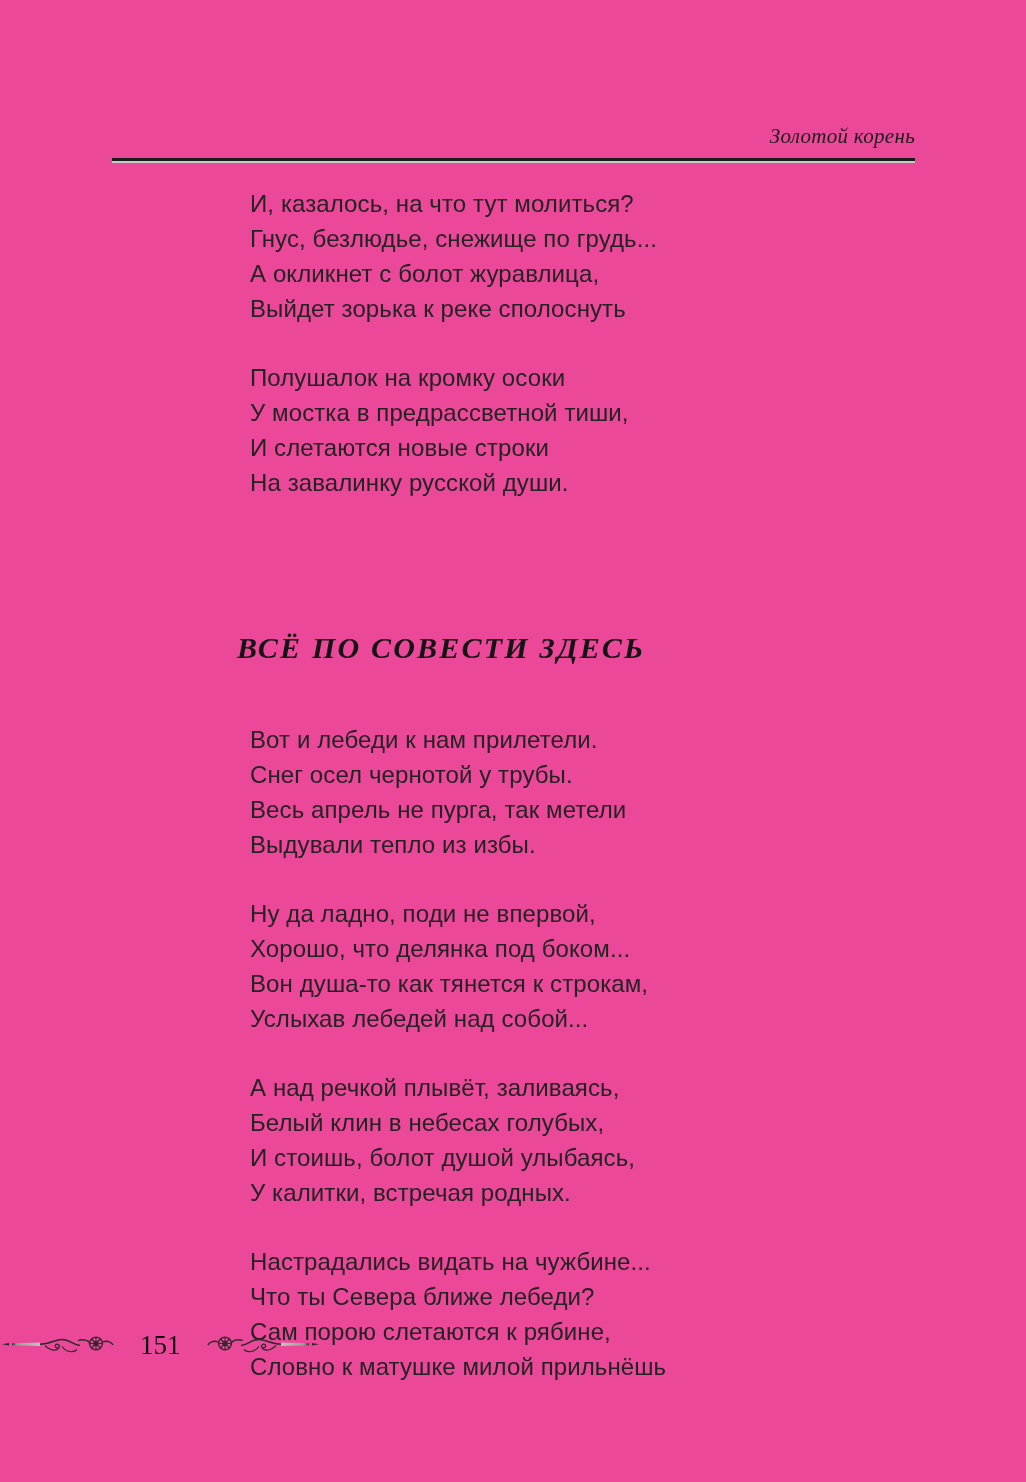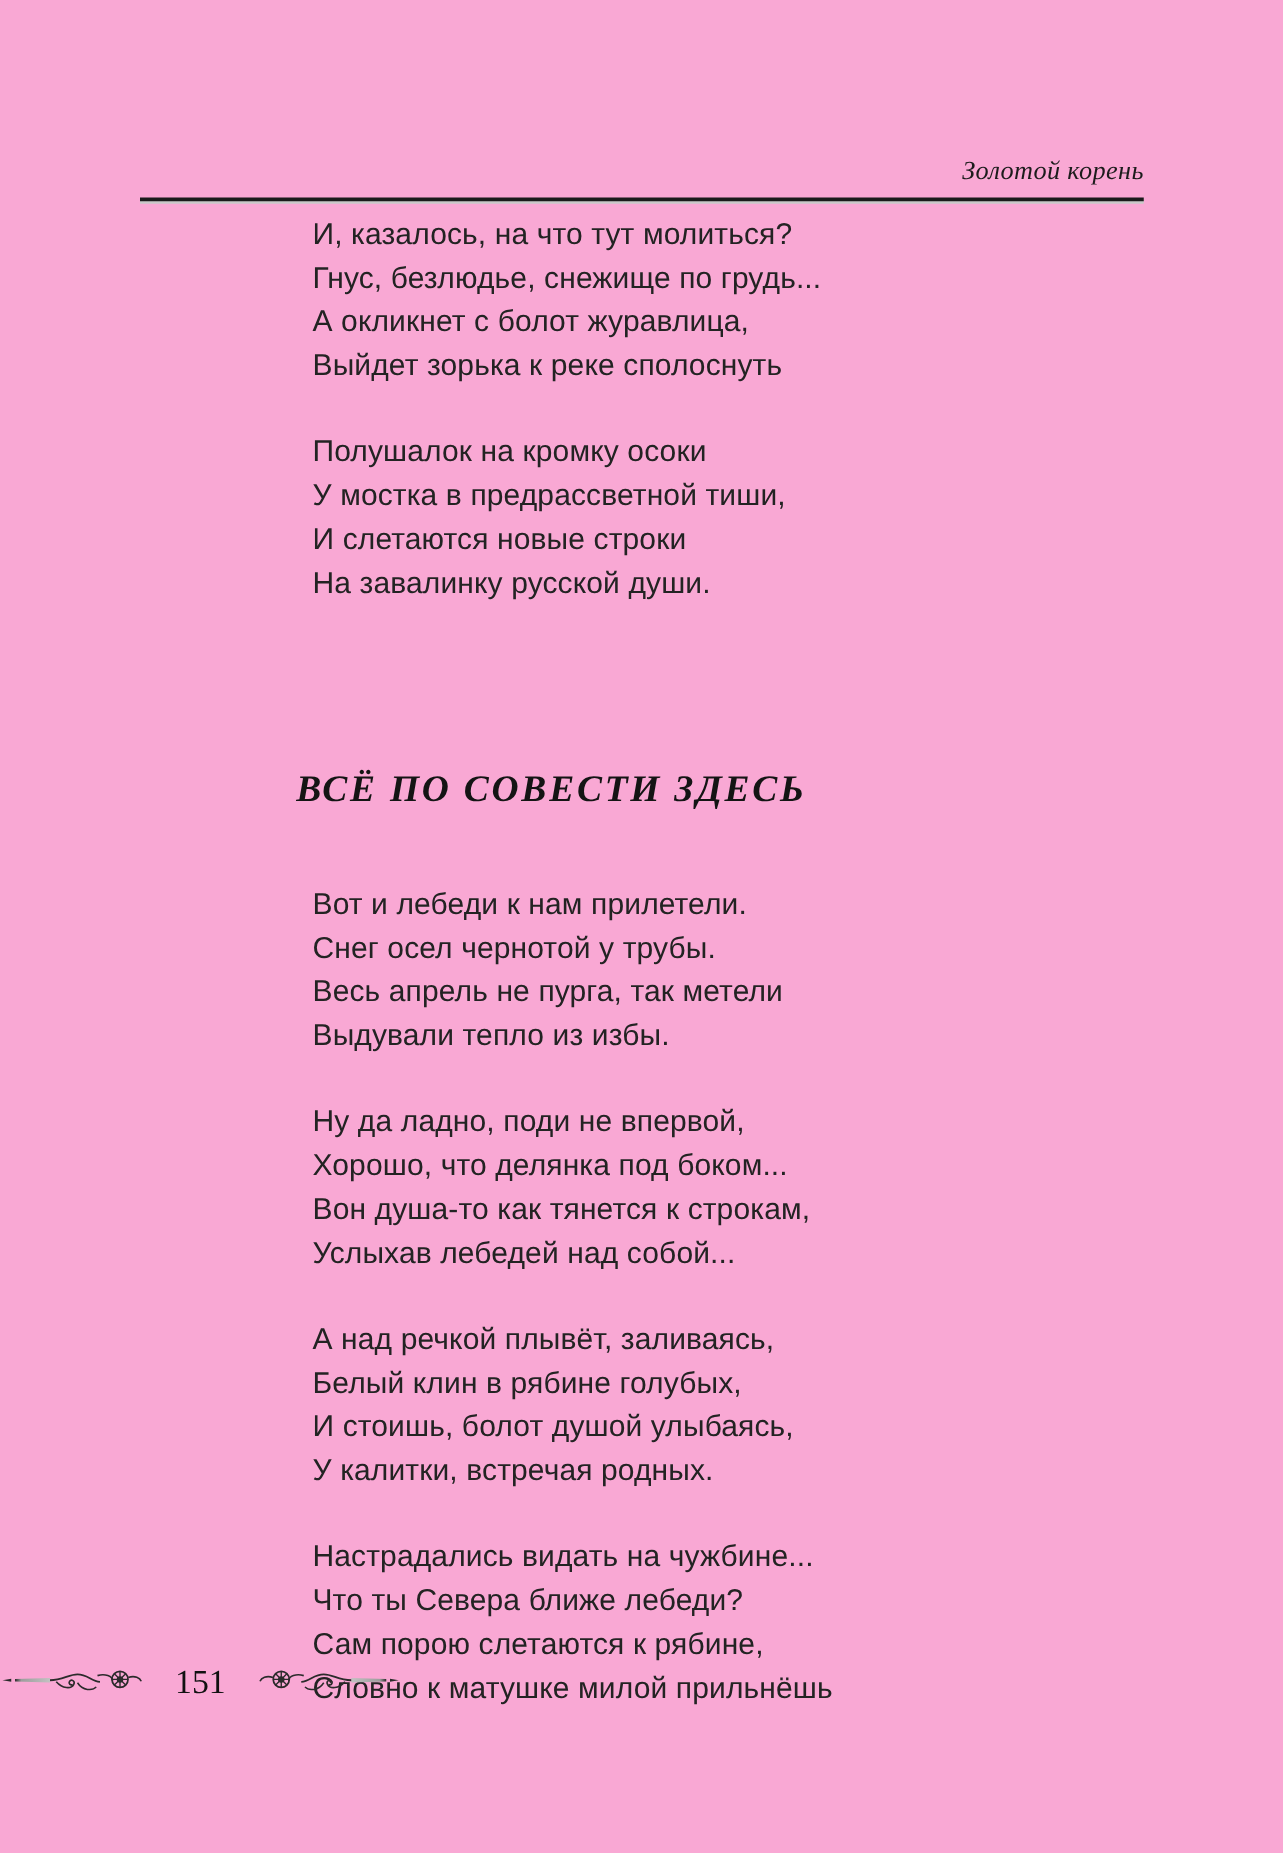--- a/index.html
+++ b/index.html
@@ -4,21 +4,21 @@
 <style>
   html, body {
     margin: 0;
     padding: 0;
     background: #ffffff;
   }
   .page {
     position: relative;
     width: 1026px;
     height: 1482px;
-    background: #f9a8d4;
+    background: #ec4899;
     overflow: hidden;
     font-family: "Liberation Sans", sans-serif;
   }
 
   
   .running-head {
     position: absolute;
     left: 112px;
     top: 124px;
     width: 803px;
@@ -37,21 +37,21 @@
     width: 803px;
     height: 3px;
     background: #1a1a1a;
     box-shadow: 0 2px 0 0 #c9c9c9;
   }
 
   
   .verse-body {
     position: absolute;
     left: 250px;
-    top: 170px;
+    top: 186px;
     width: 640px;
   }
   .stanza {
     margin: 0 0 34px 0;
   }
   .stanza:last-child {
     margin-bottom: 11px;
   }
   .line {
     font-size: 24px;
@@ -144,21 +144,21 @@
 
     <div class="stanza">
       <div class="line">Ну да ладно, поди не впервой,</div>
       <div class="line">Хорошо, что делянка под боком...</div>
       <div class="line">Вон душа-то как тянется к строкам,</div>
       <div class="line">Услыхав лебедей над собой...</div>
     </div>
 
     <div class="stanza">
       <div class="line">А над речкой плывёт, заливаясь,</div>
-      <div class="line">Белый клин в рябине голубых,</div>
+      <div class="line">Белый клин в небесах голубых,</div>
       <div class="line">И стоишь, болот душой улыбаясь,</div>
       <div class="line">У калитки, встречая родных.</div>
     </div>
 
     <div class="stanza">
       <div class="line">Настрадались видать на чужбине...</div>
       <div class="line">Что ты Севера ближе лебеди?</div>
       <div class="line">Сам порою слетаются к рябине,</div>
       <div class="line">Словно к матушке милой прильнёшь</div>
     </div>

